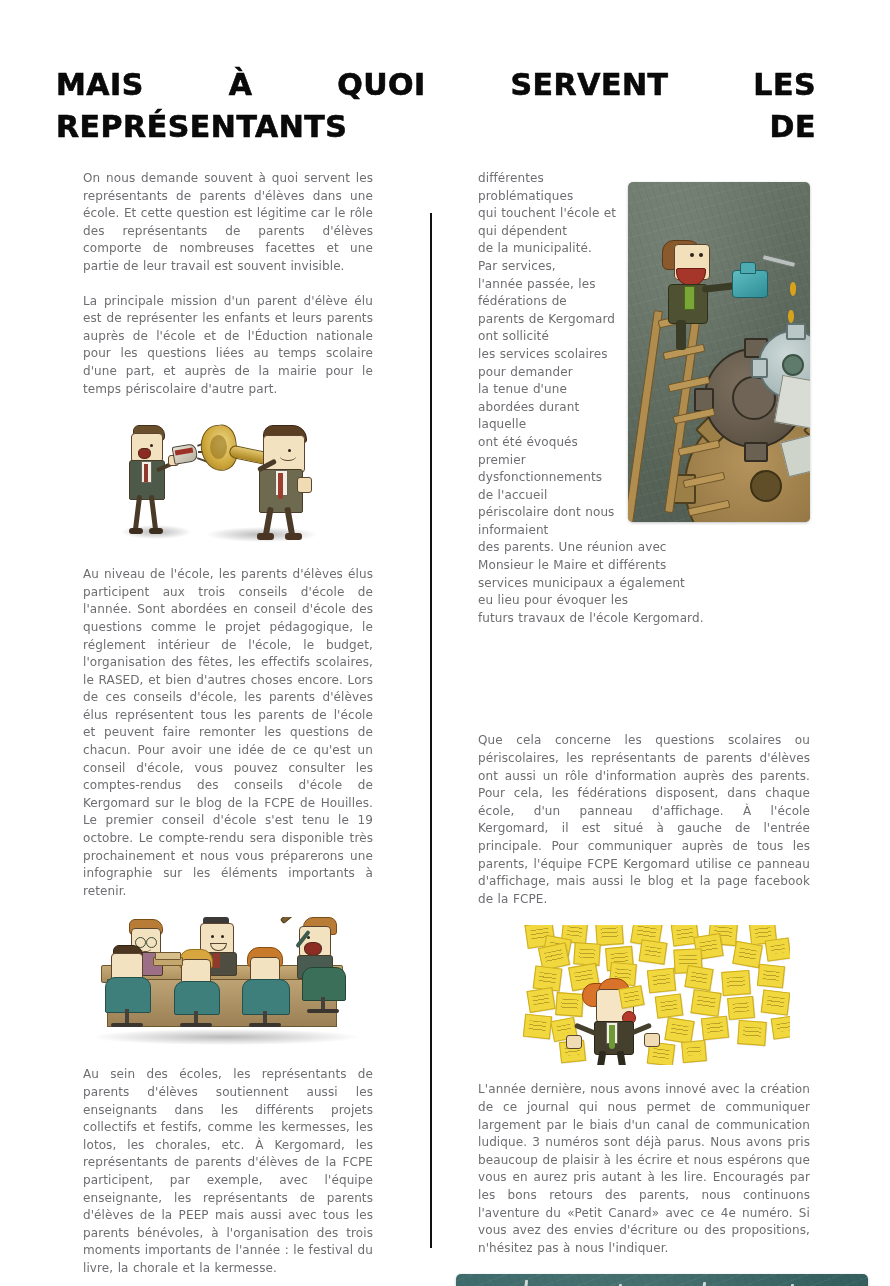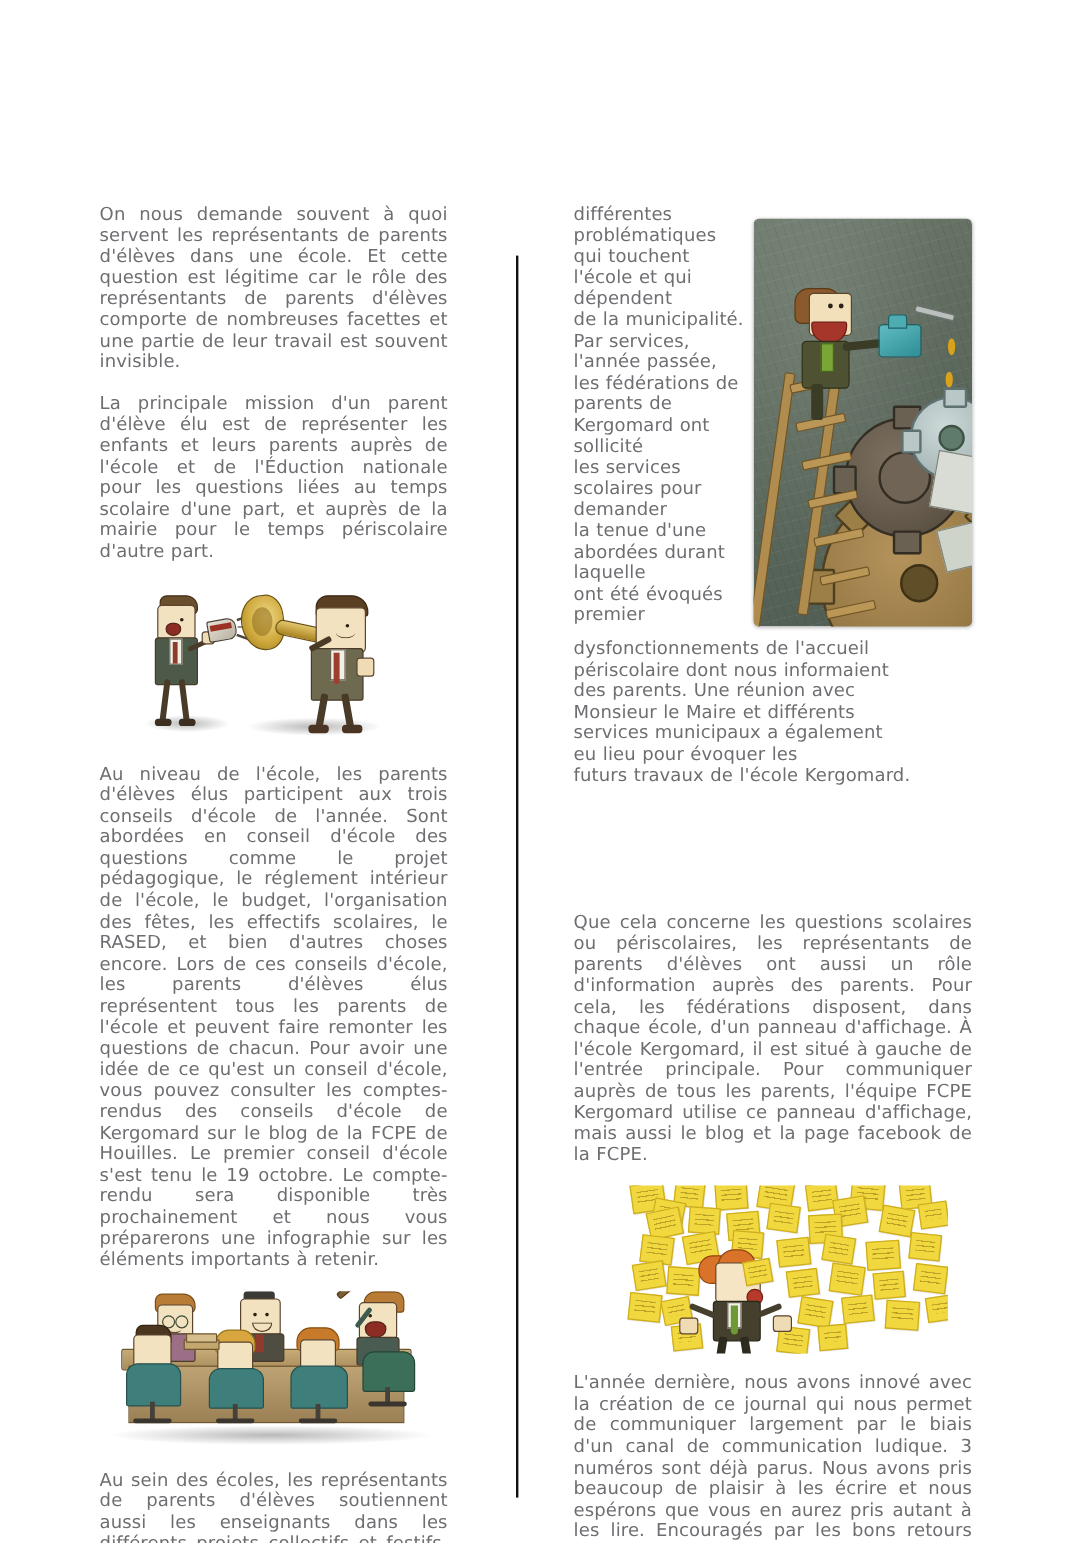--- a/index.html
+++ b/index.html
@@ -55,21 +55,21 @@
   
   .column {
     position: absolute;
     top: 170px;
   }
   #left-column  { left: 83px;  width: 290px; }
   #right-column { left: 478px; width: 332px; }
 
   .body-par {
     font-family: "DejaVu Sans", sans-serif;
-    font-size: 15px;
+    font-size: 12px;
     line-height: 17.6px;
     color: #6e6e72;
     text-align: justify;
     margin: 0 0 17px 0;
     letter-spacing: 0.1px;
     word-spacing: 0.5px;
   }
   .body-par.flow { text-align: left; }
   .body-par.tight { margin-bottom: 0; }
 
@@ -153,20 +153,21 @@
   }
   .ladder-rail { position: absolute; background: #b08c4f; border: 1px solid #6f5527; border-radius: 2px; }
   .ladder-rung { position: absolute; background: #bb9757; border: 1px solid #6f5527; border-radius: 2px; }
   .drop { background: #d9a21b; border-radius: 50% 50% 55% 55%; }
   .rainline { position: absolute; background: #e7ece9; border-radius: 1px; opacity: .85; }
 </style>
 </head>
 <body>
 
 <h1 id="page-title">
+  <span class="tl">MAIS À QUOI SERVENT LES REPRÉSENTANTS DE</span>
 </h1>
 
 <div id="column-divider"></div>
 
 <div class="column" id="left-column">
 
   <p class="body-par">On nous demande souvent à quoi servent les représentants de parents d'élèves dans une école. Et cette question est légitime car le rôle des représentants de parents d'élèves comporte de nombreuses facettes et une partie de leur travail est souvent invisible.</p>
 
   <p class="body-par">La principale mission d'un parent d'élève élu est de représenter les enfants et leurs parents auprès de l'école et de l'Éduction nationale pour les questions liées au temps scolaire d'une part, et auprès de la mairie pour le temps périscolaire d'autre part.</p>
 

